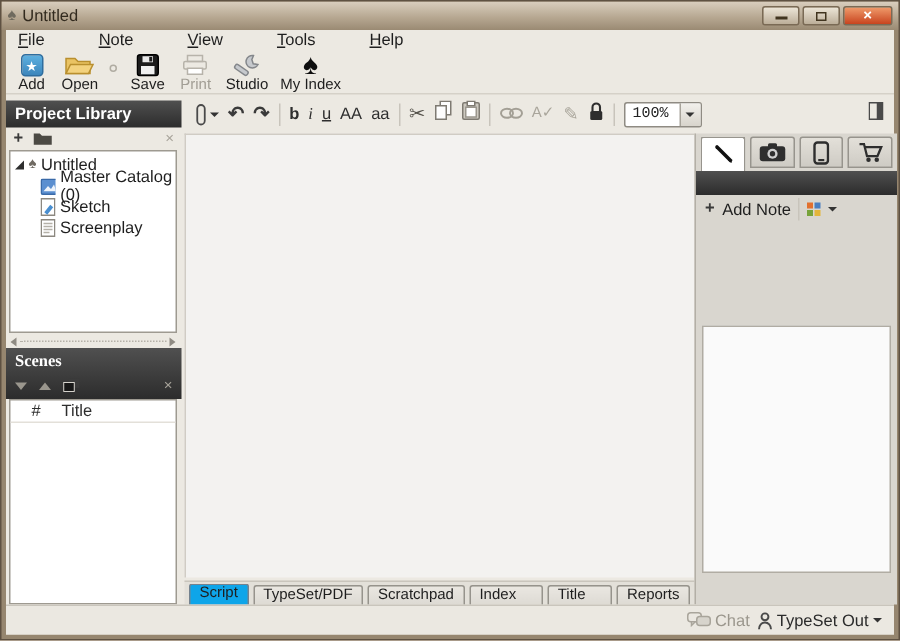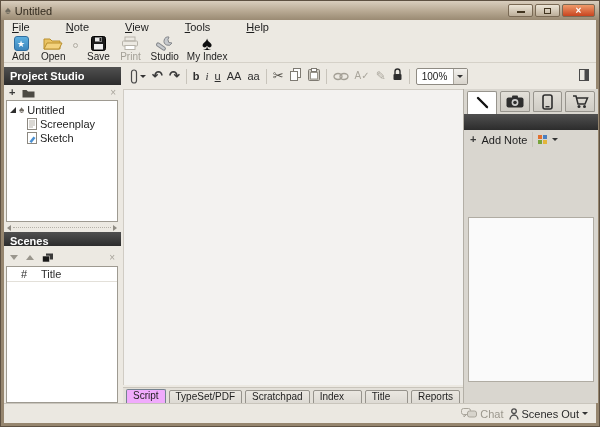--- a/index.html
+++ b/index.html
@@ -38,21 +38,21 @@
   .spade{font-size:19px;color:#0e0e0e;line-height:17px;}
   .sep-dot{width:5px;height:5px;border:1px solid #b0aca2;border-radius:50%;margin-top:8px;}
   
   #format-toolbar{position:absolute;top:43px;left:119px;right:0;height:26px;display:flex;align-items:center;
     gap:6px;padding:0 7px;}
   .ft-sep{width:1px;height:15px;background:#c8c4bb;}
   .ft-txt{font-size:11px;color:#2e2e2e;line-height:14px;}
   .ft-gray{color:#a9a59b;}
   .arrow-glyph{font-size:13px;font-weight:bold;color:#3a3a3a;line-height:14px;}
   .caret{width:0;height:0;border-top:3px solid #333;border-left:3px solid transparent;border-right:3px solid transparent;display:inline-block;}
-  .combo{display:flex;align-items:center;width:52px;height:17px;background:#fff;border:1px solid #8f8b83;border-radius:2px;font-size:10px;color:#222;}
+  .combo{display:flex;align-items:center;width:52px;height:17px;background:#fff;border:1px solid #8f8b83;border-radius:2px;font-size:10px;color:#222;font-family:Liberation Mono, monospace;}
   .combo-val{flex:1;padding-left:5px;}
   .combo-btn{width:14px;height:15px;background:linear-gradient(#f2f0ec,#d8d4cc);border-left:1px solid #a8a49b;
     display:flex;align-items:center;justify-content:center;}
   
   .dark-header{background:linear-gradient(#505050,#2c2c2c);color:#fff;font-size:11px;font-weight:bold;
     line-height:18px;padding-left:6px;}
   
   #pl-header{position:absolute;top:47px;left:0;width:117px;height:18px;}
   #pl-toolbar{position:absolute;top:66px;left:2px;width:113px;height:13px;display:flex;align-items:center;gap:7px;padding:0 3px;}
   .mini-txt{font-size:11px;font-weight:bold;color:#3a3a3a;line-height:11px;}
@@ -60,37 +60,37 @@
   #tree-box{position:absolute;top:80px;left:2px;width:112px;height:122px;background:#fff;border:1px solid #9e9a91;padding:2px 0;}
   .tree-row{display:flex;align-items:center;height:14px;font-size:11px;color:#1e1e1e;gap:3px;padding-left:3px;}
   .tree-row.child{padding-left:20px;}
   .expander{width:0;height:0;border-bottom:6px solid #2e2e2e;border-left:6px solid transparent;}
   .proj-glyph{font-size:10px;color:#6f6a62;line-height:10px;}
   #tree-hscroll{position:absolute;top:204px;left:2px;width:112px;height:7px;display:flex;align-items:center;justify-content:space-between;padding:0 1px;}
   .hs-arrow{width:0;height:0;border-top:3px solid transparent;border-bottom:3px solid transparent;}
   .hs-left{border-right:4px solid #8f8b83;}
   .hs-right{border-left:4px solid #8f8b83;}
   .hs-track{flex:1;height:1px;border-top:1px dotted #b5b1a8;margin:0 2px;}
-  #scenes-header{position:absolute;top:212px;left:0;width:117px;height:14px;}
+  #scenes-header{position:absolute;top:212px;left:0;width:117px;height:34px;font-family:Liberation Serif, serif;}
   #scenes-toolbar{position:absolute;top:231px;left:2px;width:113px;height:13px;display:flex;align-items:center;gap:8px;padding:0 4px;}
   .tri-down{width:0;height:0;border-left:4px solid transparent;border-right:4px solid transparent;border-top:5px solid #9a968d;}
   .tri-up{width:0;height:0;border-left:4px solid transparent;border-right:4px solid transparent;border-bottom:5px solid #9a968d;}
   #scenes-table{position:absolute;top:246px;left:2px;width:112px;bottom:20px;background:#fff;border:1px solid #9e9a91;}
   .sc-headrow{display:flex;height:15px;align-items:center;border-bottom:1px solid #e3e0d9;font-size:11px;color:#2e2e2e;}
   .sc-col-num{width:34px;text-align:center;}
   .sc-col-title{flex:1;}
   
   #editor{position:absolute;left:119px;top:69px;width:340px;bottom:38px;background:#f3f2f0;
     border-left:1px solid #d0ccc4;border-top:1px solid #d0ccc4;}
   
   #bottom-tabs{position:absolute;left:119px;top:367px;width:340px;height:18px;background:#e3e0d9;
     border-top:1px solid #c9c5bc;display:flex;gap:3px;padding:1px 3px;}
   .btab{font-size:10px;color:#1e1e1e;border:1px solid #96938c;border-radius:2px;padding:0 6px;
     line-height:12px;background:linear-gradient(#eae7e1,#d2cfc8);height:24px;margin-top:1px;}
-  .btab.selected{background:#f0abfc;border-color:#74828f;border-bottom:2px solid #68a1d8;height:16px;margin-top:0;line-height:12px;}
+  .btab.selected{background:#0ea5e9;border-color:#74828f;border-bottom:2px solid #68a1d8;height:16px;margin-top:0;line-height:12px;}
   
   #right-panel{position:absolute;left:459px;top:69px;width:135px;bottom:20px;background:#d9d6cf;border-left:1px solid #b3afa6;}
   #rp-tabs{height:25px;display:flex;gap:3px;padding:2px 3px 0;}
   .rp-tab{width:30px;height:21px;border:1px solid #97948d;border-radius:2px 2px 0 0;
     background:linear-gradient(#e3e0d9,#cecbc4);display:flex;align-items:center;justify-content:center;}
   .rp-tab.selected{background:#fff;height:23px;border-bottom:none;}
   #rp-darkbar{height:16px;background:linear-gradient(#505050,#2c2c2c);}
   #rp-addnote{height:19px;display:flex;align-items:center;font-size:11px;color:#1e1e1e;padding:0 6px;gap:5px;}
   .palette{display:grid;grid-template-columns:4px 4px;grid-template-rows:4px 4px;gap:1px;}
   .palette i{display:block;}
@@ -241,54 +241,61 @@
           </span>
       </span>
       <span style="margin-left:auto;">
         <svg width="10" height="12">
             <rect x="0.5" y="0.5" width="9" height="11" fill="none" stroke="#4a4a4a"></rect>
             <rect x="5.5" y="0.5" width="4" height="11" fill="#4a4a4a"></rect>
           </svg>
       </span>
     </div>
 
-    <div id="pl-header" class="dark-header">Project Studio</div>
+    <div id="pl-header" class="dark-header">Project Library</div>
 
     <div id="pl-toolbar">
       <span class="mini-txt">+</span>
       <span>
         <svg width="13" height="10">
             <path d="M0.5 2 h4 l1.5 1.5 h6.5 v6 h-12z" fill="#4c4a44"></path>
           </svg>
       </span>
       <span class="mini-x">×</span>
     </div>
 
     <div id="tree-box">
       <div class="tree-row">
         <span class="expander"></span>
         <span class="proj-glyph">♠</span>
         <span>Untitled</span>
+      </div>
+      <div class="tree-row child">
+        <svg width="12" height="11">
+            <rect x="0.5" y="0.5" width="11" height="10" rx="1" fill="#5b8fd0" stroke="#3a6aa8"></rect>
+            <path d="M2 8.5 l3-3.5 2 2 2-3 1.5 4.5z" fill="#fff" opacity="0.9"></path>
+          </svg>
+        <span>Master Catalog (0)</span>
+      </div>
+      <div class="tree-row child">
+        <svg width="10" height="12">
+            <rect x="0.5" y="0.5" width="9" height="11" fill="#fff" stroke="#8c8880"></rect>
+            <path d="M2.5 9.5 l4-5 2 1.6 -4 5z" fill="#4a8fd0"></path>
+          </svg>
+        <span>Sketch</span>
       </div>
       <div class="tree-row child">
         <svg width="10" height="12">
             <rect x="0.5" y="0.5" width="9" height="11" fill="#fff" stroke="#8c8880"></rect>
             <line x1="2" y1="3" x2="8" y2="3" stroke="#b5b1a8"></line>
             <line x1="2" y1="5" x2="8" y2="5" stroke="#b5b1a8"></line>
             <line x1="2" y1="7" x2="8" y2="7" stroke="#b5b1a8"></line>
             <line x1="2" y1="9" x2="6" y2="9" stroke="#b5b1a8"></line>
           </svg>
         <span>Screenplay</span>
-      </div>
-      <div class="tree-row child">
-        <svg width="10" height="12">
-            <rect x="0.5" y="0.5" width="9" height="11" fill="#fff" stroke="#8c8880"></rect>
-            <path d="M2.5 9.5 l4-5 2 1.6 -4 5z" fill="#4a8fd0"></path>
-          </svg>
-        <span>Sketch</span>
       </div>
     </div>
 
     <div id="tree-hscroll">
       <span class="hs-arrow hs-left"></span>
       <span class="hs-track"></span>
       <span class="hs-arrow hs-right"></span>
     </div>
 
     <div id="scenes-header" class="dark-header">Scenes</div>
@@ -376,19 +383,19 @@
             <path d="M3 6.5 v2.5 l2.5 -2.5" fill="none" stroke="#a9a59b"></path>
             <rect x="6.5" y="3" width="9" height="6" rx="2" fill="#d7d4cc" stroke="#a9a59b"></rect>
           </svg>
         <span>Chat</span>
       </span>
       <span class="status-signed">
         <svg width="10" height="12">
             <circle cx="5" cy="3.2" r="2.3" fill="none" stroke="#4a4a4a" stroke-width="1.3"></circle>
             <path d="M1 11.5 a4 4.5 0 0 1 8 0" fill="none" stroke="#4a4a4a" stroke-width="1.3"></path>
           </svg>
-        <span>Scenes Out</span>
+        <span>TypeSet Out</span>
         <span class="caret"></span>
       </span>
     </div>
 
   </div>
 </div>
 
 </body></html>

